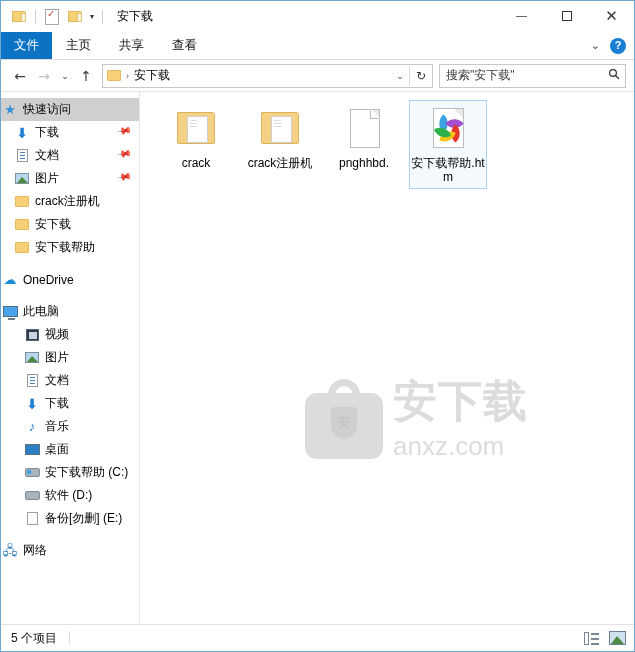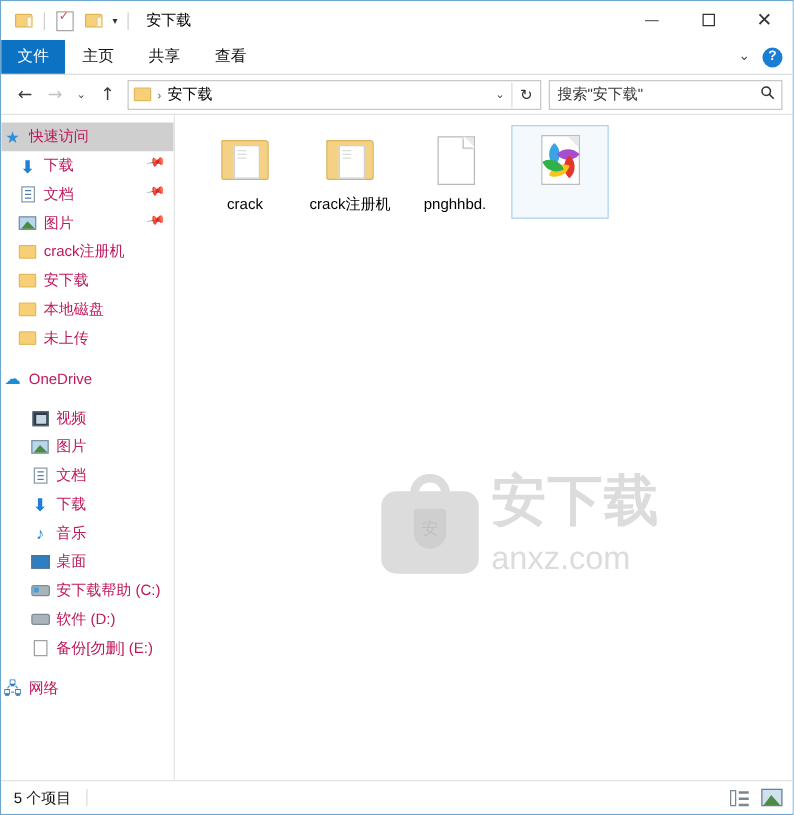--- a/index.html
+++ b/index.html
@@ -304,21 +304,21 @@
   .nav-item {
     height: 23px;
     display: flex;
     align-items: center;
     position: relative;
     padding-right: 4px;
   }
   .nav-item.selected { background: #cfcfcf; }
   .nav-label {
     font-size: 12px;
-    color: #be185d;
+    color: #000000;
     white-space: nowrap;
     overflow: hidden;
     text-align: center;
   }
   .nav-ico {
     width: 18px;
     height: 16px;
     flex: 0 0 18px;
     display: flex;
     align-items: center;
@@ -826,41 +826,41 @@
         <span class="nav-ico">
             <span class="ic-folder"></span>
           </span>
         <span class="nav-label">安下载</span>
       </div>
 
       <div class="nav-item indent-1">
         <span class="nav-ico">
             <span class="ic-folder"></span>
           </span>
-        <span class="nav-label">本地磁盘</span>
-      </div>
-
-      <div class="nav-item indent-1">
-        <span class="nav-ico">
-            <span class="ic-folder"></span>
-          </span>
-        <span class="nav-label">未上传</span>
-      </div>
+        <span class="nav-label">安下载帮助</span>
+      </div>
+
 
       <div class="nav-gap"></div>
 
       <div class="nav-item">
         <span class="nav-ico">
             <span class="ic-cloud">☁</span>
           </span>
         <span class="nav-label">OneDrive</span>
       </div>
 
       <div class="nav-gap"></div>
 
+      <div class="nav-item">
+        <span class="nav-ico">
+            <span class="ic-pc"></span>
+          </span>
+        <span class="nav-label">此电脑</span>
+      </div>
 
       <div class="nav-item indent-2">
         <span class="nav-ico">
             <span class="ic-video"></span>
           </span>
         <span class="nav-label">视频</span>
       </div>
 
       <div class="nav-item indent-2">
         <span class="nav-ico">
@@ -981,20 +981,21 @@
               <div class="doc-corner"></div>
               <div class="pinwheel">
                 <span class="pw pw1"></span>
                 <span class="pw pw2"></span>
                 <span class="pw pw3"></span>
                 <span class="pw pw4"></span>
                 <span class="pw pw5"></span>
               </div>
             </div>
           </div>
+          <div class="cell-label">安下载帮助.htm</div>
         </div>
 
 
       </div>
     </div>
   </div>
 
   <div class="statusbar">
     <div class="status-text">5 个项目</div>
     <div class="status-sep"></div>

